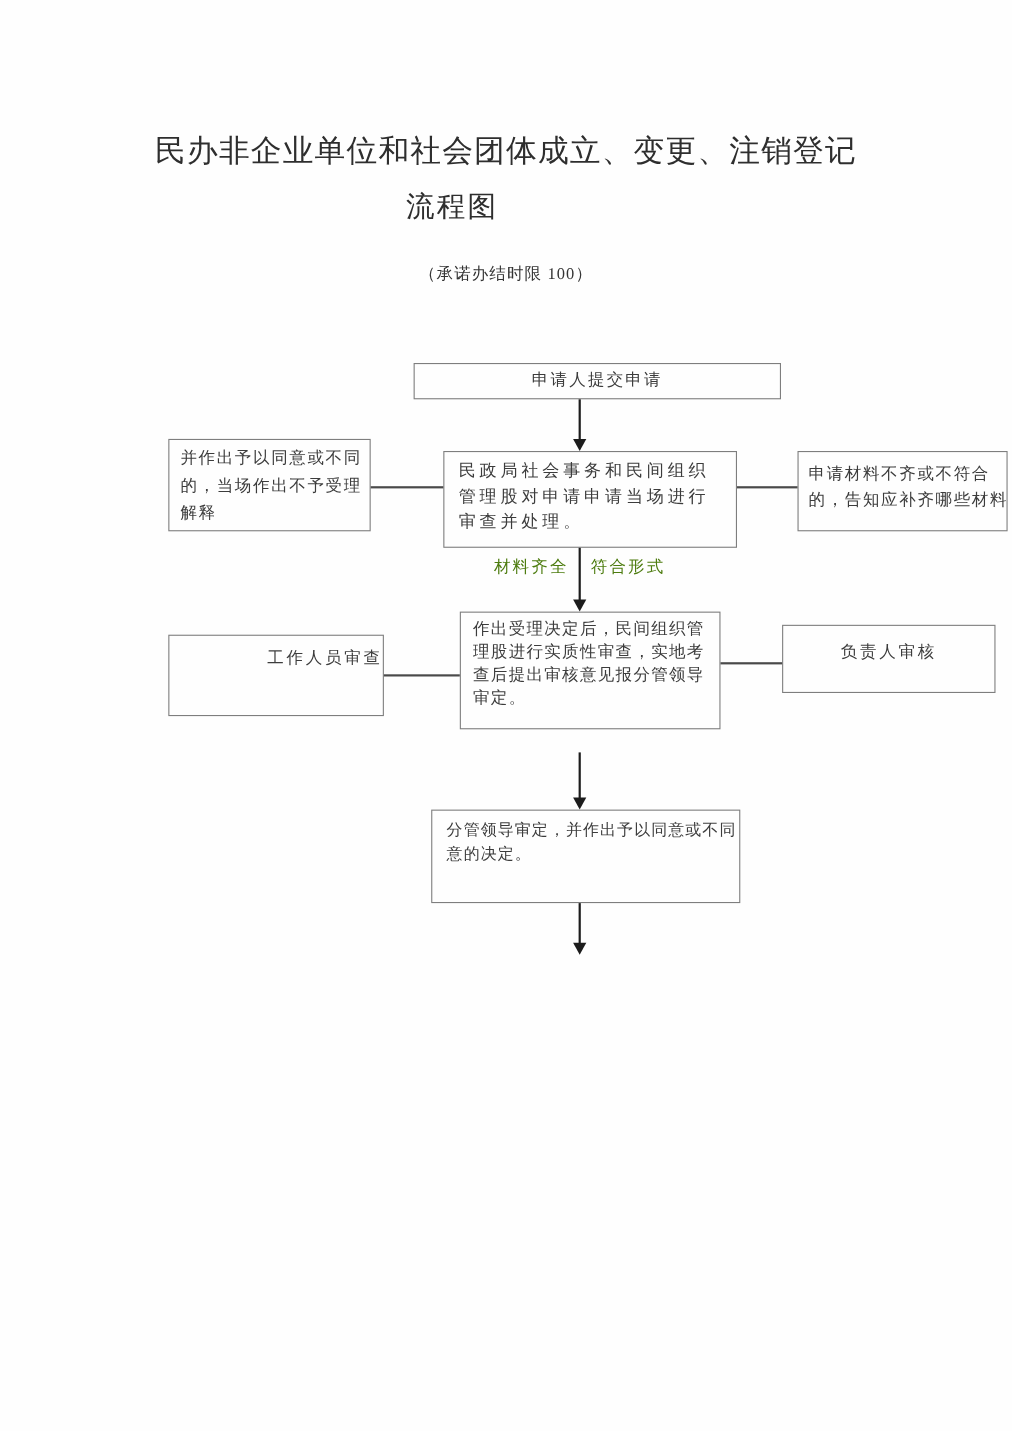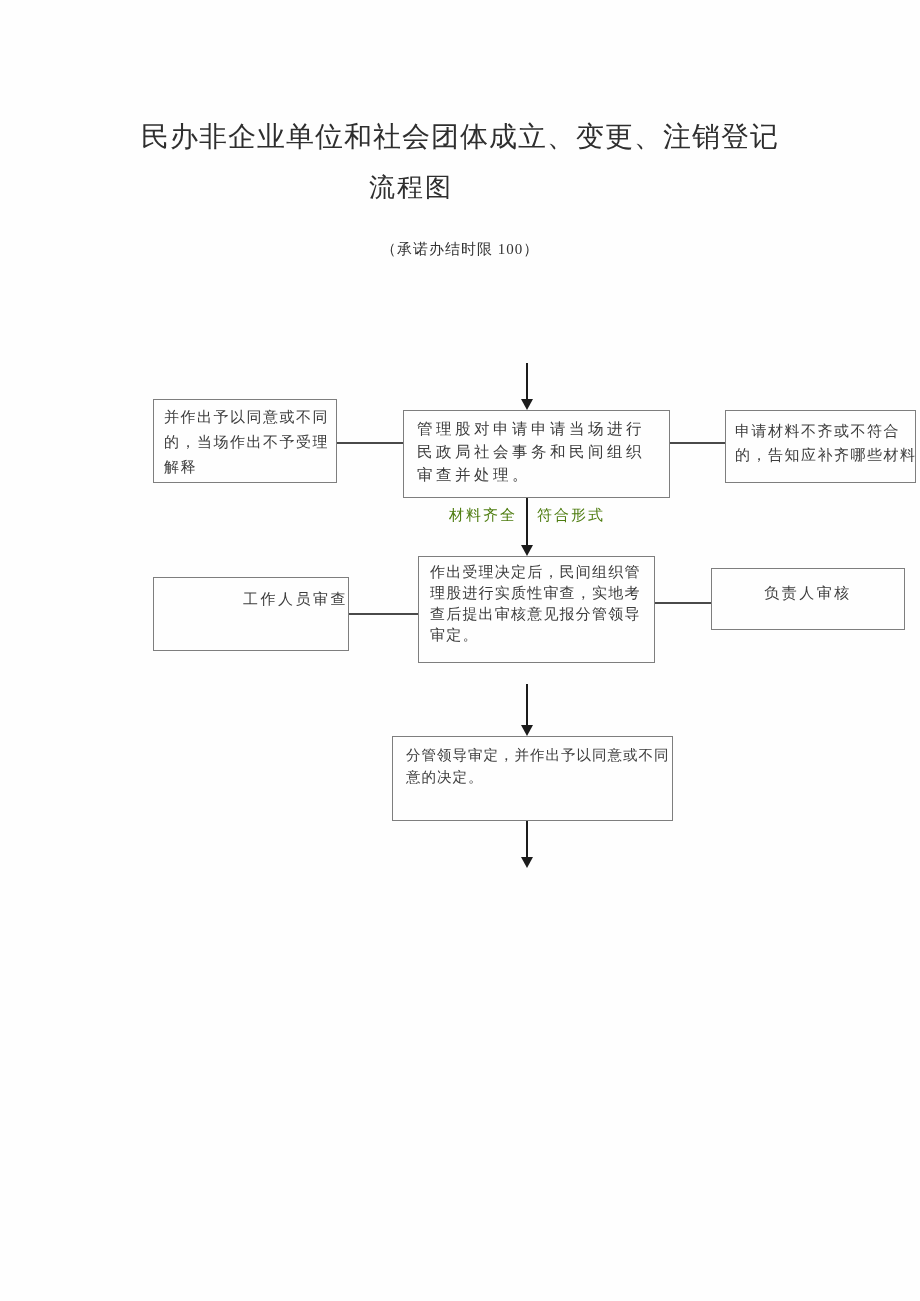--- a/index.html
+++ b/index.html
@@ -81,30 +81,33 @@
 </style>
 </head>
 <body>
 
 <div class="page">
 
   <div class="title1">民办非企业单位和社会团体成立、变更、注销登记</div>
   <div class="title2">流程图</div>
   <div class="subtitle">（承诺办结时限 100）</div>
 
+  <div class="box b-submit">
+    <span class="ln">申请人提交申请</span>
+  </div>
 
   <div class="box b-reject">
     <div class="ln">并作出予以同意或不同</div>
     <div class="ln">的，当场作出不予受理</div>
     <div class="ln">解释</div>
   </div>
 
   <div class="box b-review">
+    <div class="ln">民政局社会事务和民间组织</div>
     <div class="ln">管理股对申请申请当场进行</div>
-    <div class="ln">民政局社会事务和民间组织</div>
     <div class="ln">审查并处理。</div>
   </div>
 
   <div class="box b-materials">
     <div class="ln">申请材料不齐或不符合</div>
     <div class="ln">的，告知应补齐哪些材料</div>
   </div>
 
   <div class="blabel" style="left:449px; top:506px;">材料齐全</div>
   <div class="blabel" style="left:537px; top:506px;">符合形式</div>

